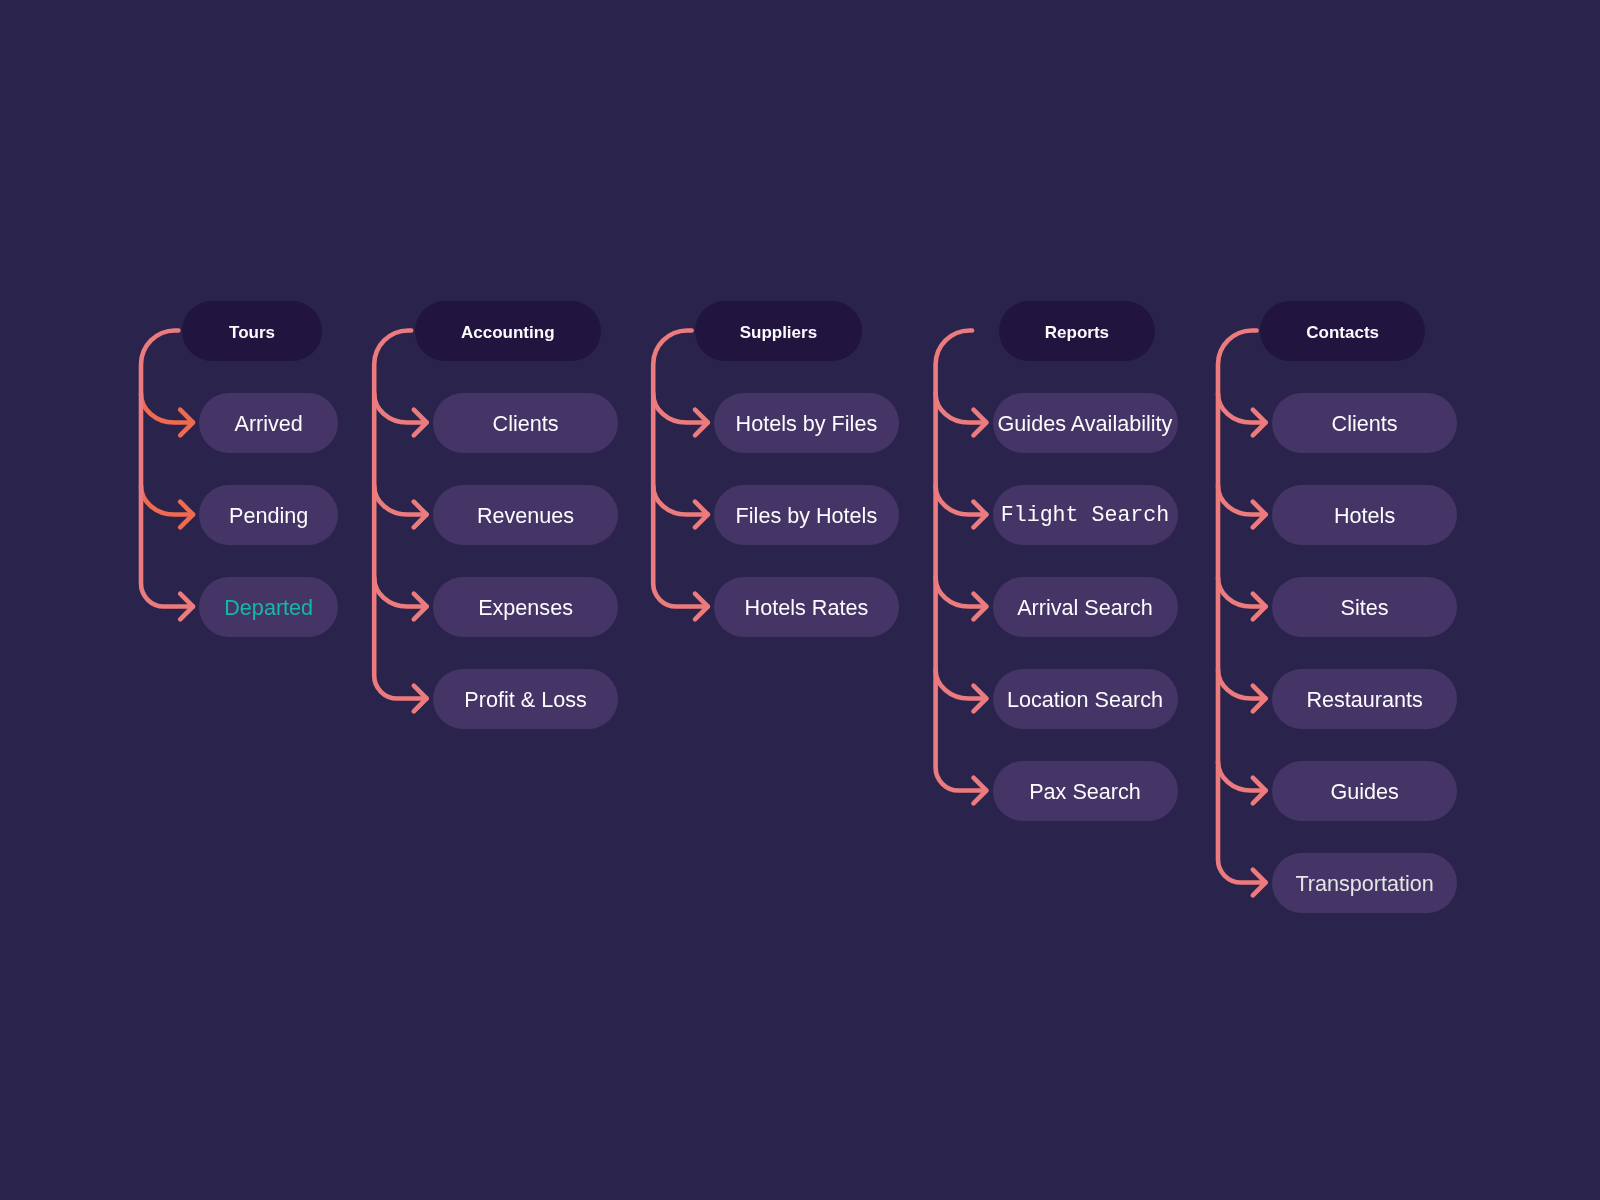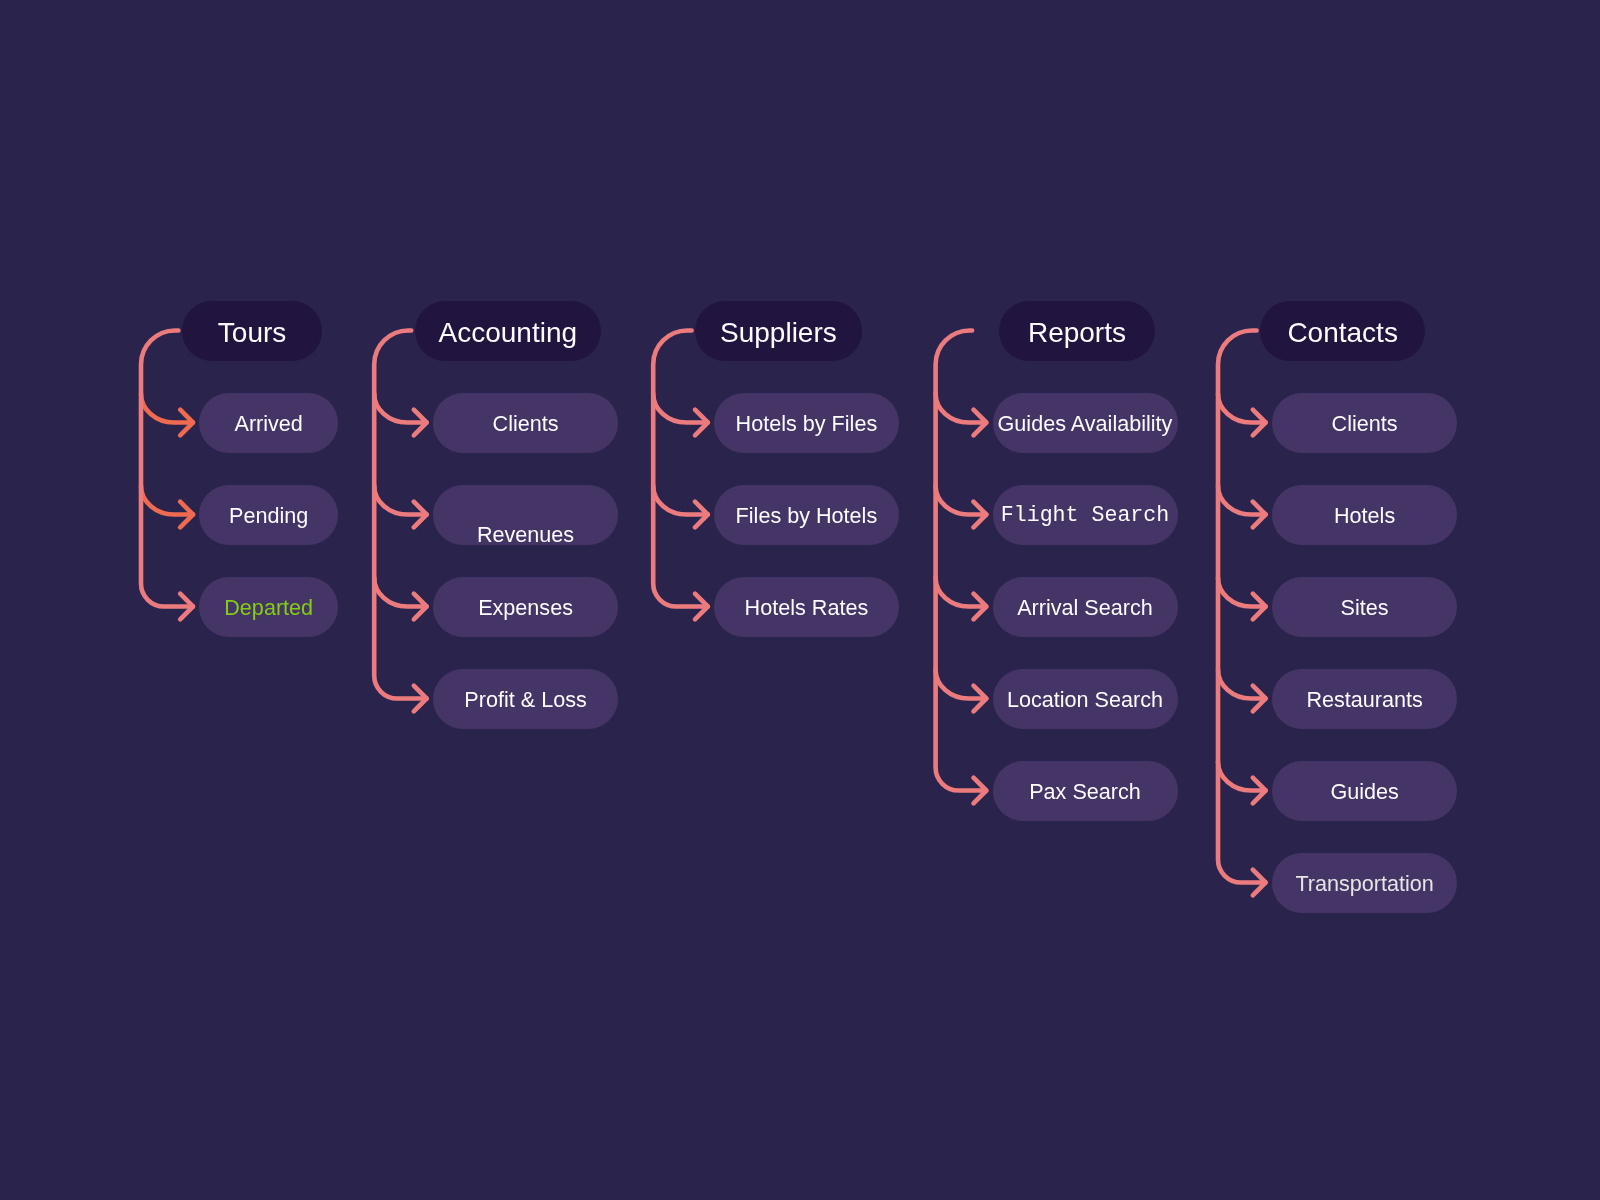--- a/index.html
+++ b/index.html
@@ -12,21 +12,21 @@
   #stage { position:relative; width:1600px; height:1200px; background:#2a244c; }
   #connectors { position:absolute; left:0; top:0; }
   .conn { fill:none; stroke-width:4.6; stroke-linecap:round; stroke-linejoin:round; }
   .conn-pink { stroke:#ec7b7e; }
   .conn-orange { stroke:#ee6a50; }
   .pill {
     position:absolute; box-sizing:border-box; height:60px; border-radius:30px;
     display:flex; align-items:center; justify-content:center;
     color:#fdfcff; white-space:nowrap;
   }
-  .pill-header { background:#21143e; font-weight:400; font-size:28px; }
+  .pill-header { background:#21143e; font-weight:700; font-size:17px; }
   .pill-item   { background:#453566; font-weight:400; font-size:21.6px; }
   .pill-label  { display:block; line-height:1; transform:translateZ(0); }
   .pill-header .pill-label { transform:translate3d(0,2px,0); }
   .pill-item   .pill-label { transform:translate3d(0,0.5px,0); }
 </style>
 </head>
 <body>
 
 <div id="stage" style="background-color: rgb(42, 36, 76);">
   <svg id="connectors" width="1600" height="1200" viewBox="0 0 1600 1200">
@@ -77,32 +77,32 @@
     <div class="column">
       <div class="pill pill-header" style="left: 181.8px; top: 300.5px; width: 140.5px; background-color: rgb(33, 20, 62); color: rgb(253, 252, 255);">
           <span class="pill-label">Tours</span>
         </div>
       <div class="pill pill-item" style="left: 199.2px; top: 392.5px; width: 139px; background-color: rgb(69, 53, 102); color: rgb(253, 252, 255);">
           <span class="pill-label">Arrived</span>
         </div>
       <div class="pill pill-item" style="left: 199.2px; top: 484.5px; width: 139px; background-color: rgb(69, 53, 102); color: rgb(253, 252, 255);">
           <span class="pill-label">Pending</span>
         </div>
-      <div class="pill pill-item" style="left: 199.2px; top: 576.5px; width: 139px; background-color: rgb(69, 53, 102); color: #84cc16;">
+      <div class="pill pill-item" style="left: 199.2px; top: 576.5px; width: 139px; background-color: rgb(69, 53, 102); color: #14b8a6;">
           <span class="pill-label">Departed</span>
         </div>
     </div>
     <div class="column">
       <div class="pill pill-header" style="left: 414.6px; top: 300.5px; width: 186.4px; background-color: rgb(33, 20, 62); color: rgb(253, 252, 255);">
           <span class="pill-label">Accounting</span>
         </div>
       <div class="pill pill-item" style="left: 432.8px; top: 392.5px; width: 185.5px; background-color: rgb(69, 53, 102); color: rgb(253, 252, 255);">
           <span class="pill-label">Clients</span>
         </div>
-      <div class="pill pill-item" style="left: 432.8px; top: 484.5px; width: 185.5px; background-color: rgb(69, 53, 102); color: rgb(253, 252, 255); align-items: flex-end;">
+      <div class="pill pill-item" style="left: 432.8px; top: 484.5px; width: 185.5px; background-color: rgb(69, 53, 102); color: rgb(253, 252, 255);">
           <span class="pill-label">Revenues</span>
         </div>
       <div class="pill pill-item" style="left: 432.8px; top: 576.5px; width: 185.5px; background-color: rgb(69, 53, 102); color: rgb(253, 252, 255);">
           <span class="pill-label">Expenses</span>
         </div>
       <div class="pill pill-item" style="left: 432.8px; top: 668.5px; width: 185.5px; background-color: rgb(69, 53, 102); color: rgb(253, 252, 255);">
           <span class="pill-label">Profit &amp; Loss</span>
         </div>
     </div>
     <div class="column">

